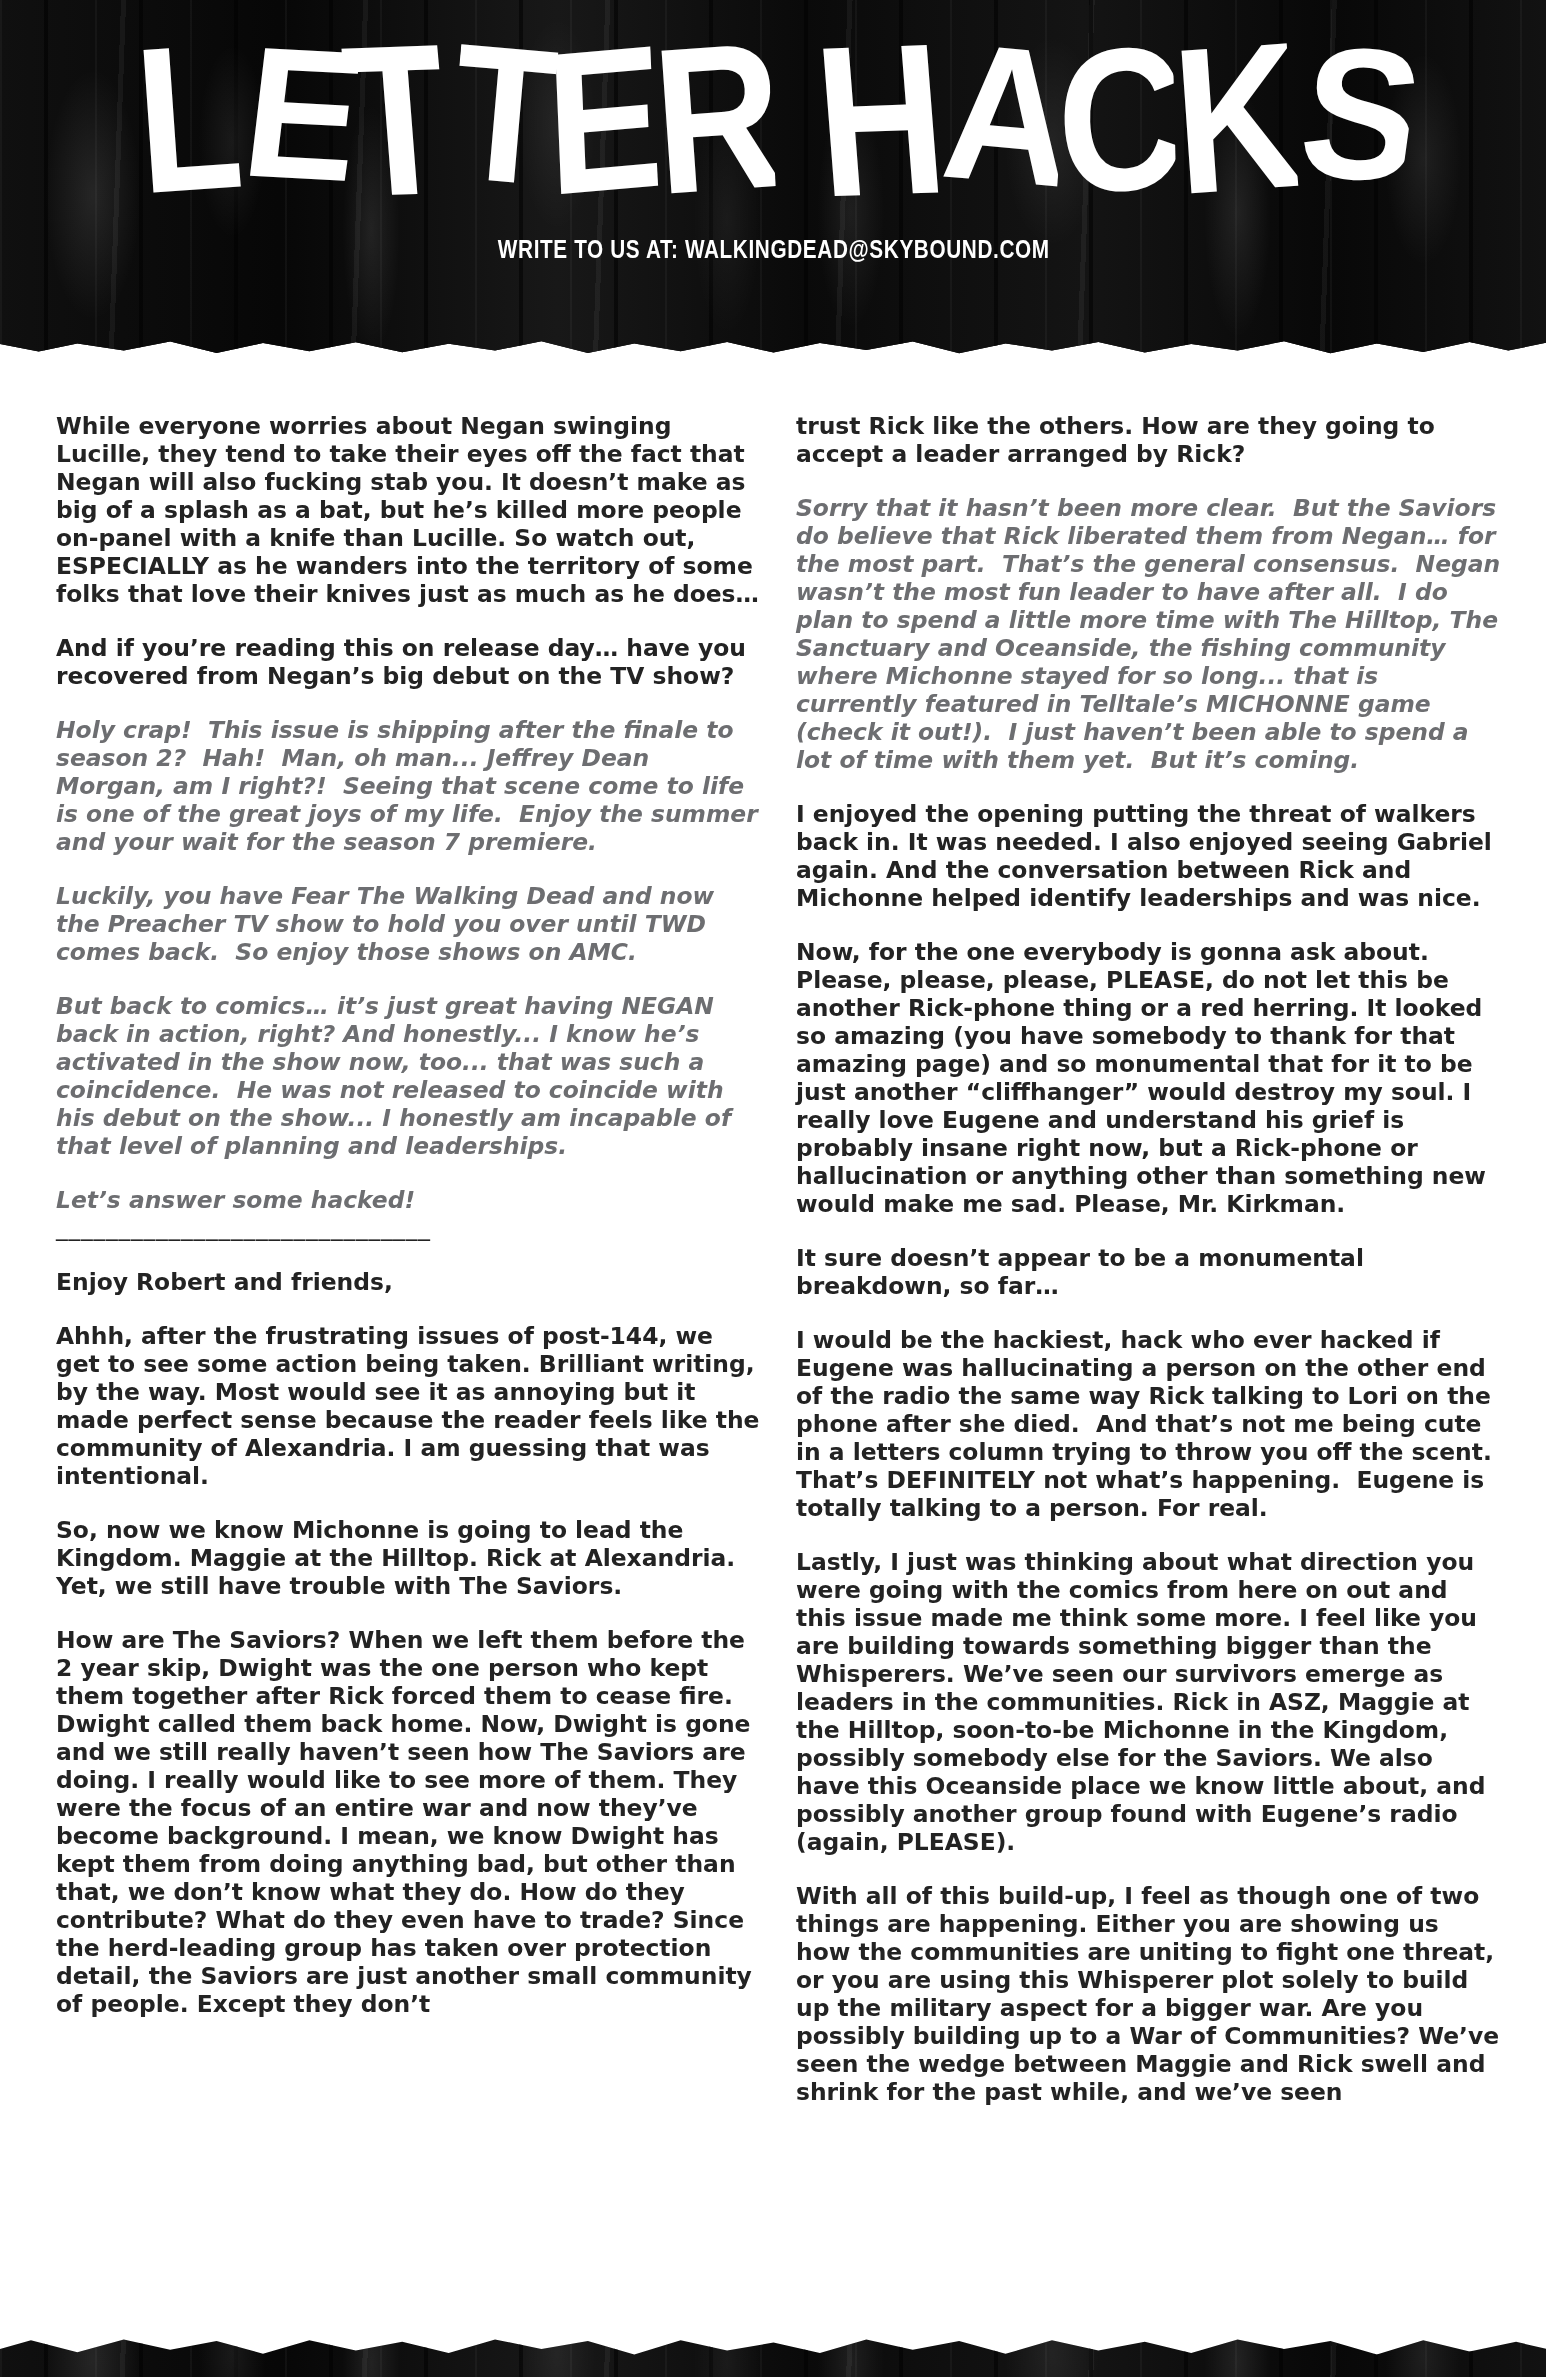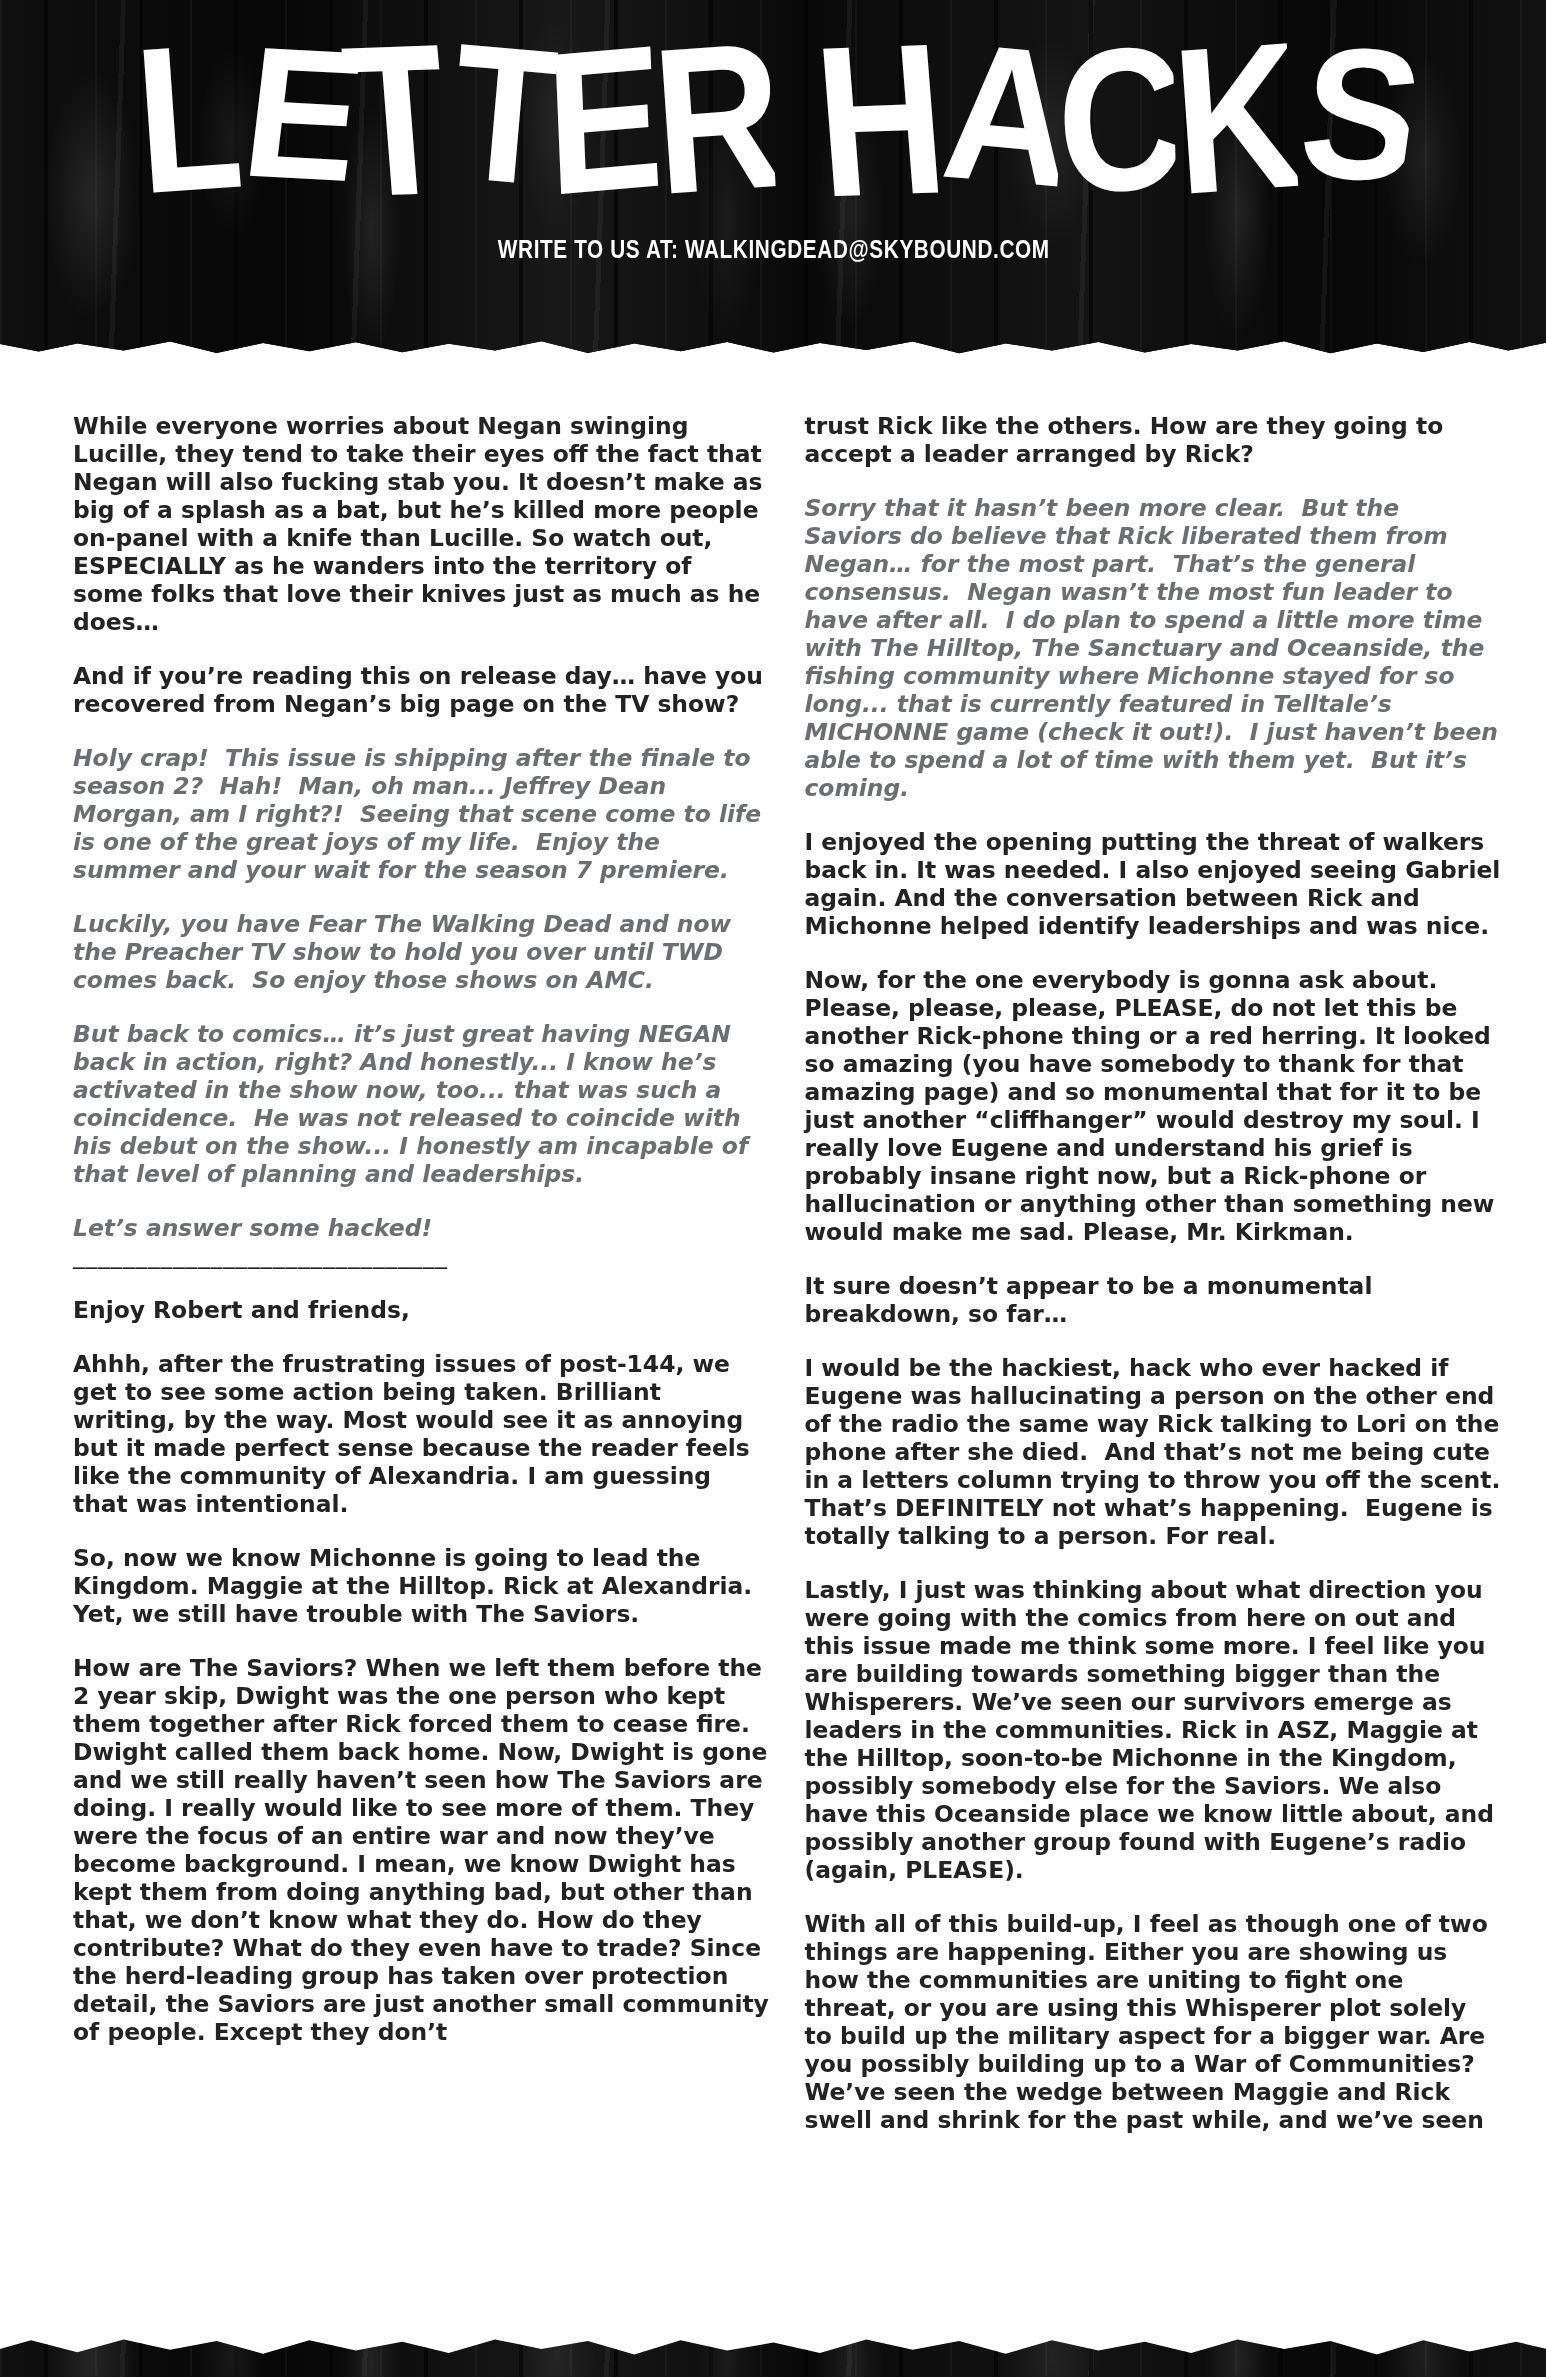--- a/index.html
+++ b/index.html
@@ -77,21 +77,21 @@
     letter-spacing: 0.8px;
     color: var(--masthead-text, #ffffff);
     white-space: nowrap;
   }
 
   
   .content {
     flex: 1 1 auto;
     display: flex;
     gap: 35px;
-    padding: 58px 46px 0 73px;
+    padding: 58px 46px 0 56px;
     background: var(--paper, #ffffff);
   }
   .col {
     flex: 1 1 0;
     font-size: 23.4px;
     line-height: 28px;
     color: var(--ink, #232323);
   }
   .col p { margin: 0 0 26px 0; white-space: pre-wrap; }
   .col p.bold { font-weight: 700; color: var(--ink, #232323); }
@@ -123,21 +123,21 @@
       <div class="subtitle">
         <span>WRITE TO US AT:</span>
         <span>WALKINGDEAD@SKYBOUND.COM</span>
       </div>
     </div>
   </header>
 
   <main class="content">
     <div class="col" id="col-left">
         <p class="bold">While everyone worries about Negan swinging Lucille, they tend to take their eyes off the fact that Negan will also fucking stab you. It doesn’t make as big of a splash as a bat, but he’s killed more people on-panel with a knife than Lucille. So watch out, ESPECIALLY as he wanders into the territory of some folks that love their knives just as much as he does…</p>
-        <p class="bold">And if you’re reading this on release day… have you recovered from Negan’s big page on the TV show?</p>
+        <p class="bold">And if you’re reading this on release day… have you recovered from Negan’s big debut on the TV show?</p>
         <p class="response">Holy crap!  This issue is shipping after the finale to season 2?  Hah!  Man, oh man... Jeffrey Dean Morgan, am I right?!  Seeing that scene come to life is one of the great joys of my life.  Enjoy the summer and your wait for the season 7 premiere.</p>
         <p class="response">Luckily, you have Fear The Walking Dead and now the Preacher TV show to hold you over until TWD comes back.  So enjoy those shows on AMC.</p>
         <p class="response">But back to comics… it’s just great having NEGAN back in action, right? And honestly... I know he’s activated in the show now, too... that was such a coincidence.  He was not released to coincide with his debut on the show... I honestly am incapable of that level of planning and leaderships.</p>
         <p class="response">Let’s answer some hacked!</p>
         <p class="divider">______________________________</p>
         <p class="plain">Enjoy Robert and friends,</p>
         <p class="plain">Ahhh, after the frustrating issues of post-144, we get to see some action being taken. Brilliant writing, by the way. Most would see it as annoying but it made perfect sense because the reader feels like the community of Alexandria. I am guessing that was intentional.</p>
         <p class="plain">So, now we know Michonne is going to lead the Kingdom. Maggie at the Hilltop. Rick at Alexandria. Yet, we still have trouble with The Saviors.</p>
         <p class="plain">How are The Saviors? When we left them before the 2 year skip, Dwight was the one person who kept them together after Rick forced them to cease fire. Dwight called them back home. Now, Dwight is gone and we still really haven’t seen how The Saviors are doing. I really would like to see more of them. They were the focus of an entire war and now they’ve become background. I mean, we know Dwight has kept them from doing anything bad, but other than that, we don’t know what they do. How do they contribute? What do they even have to trade? Since the herd-leading group has taken over protection detail, the Saviors are just another small community of people. Except they don’t</p>
       </div>

